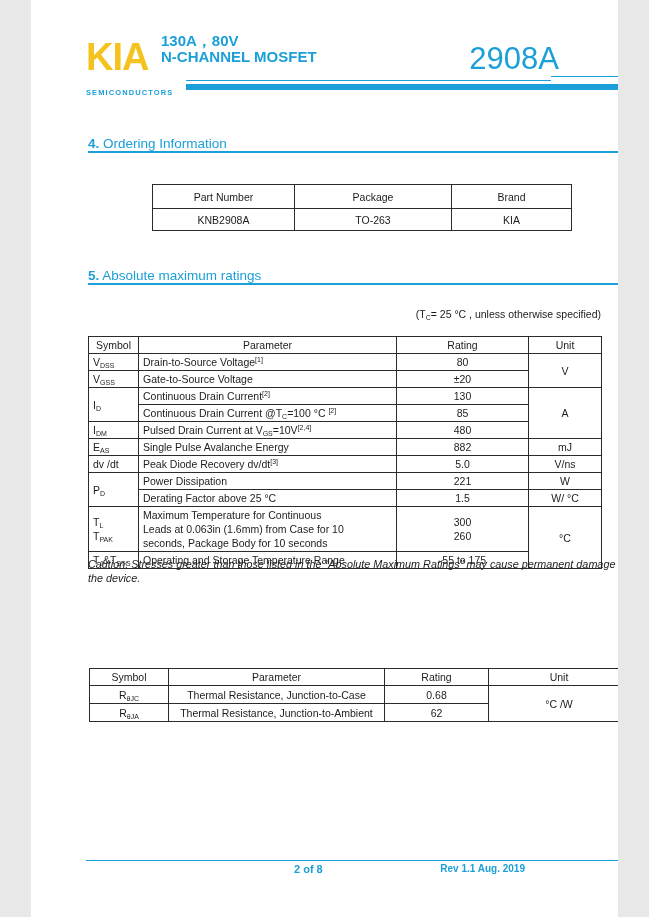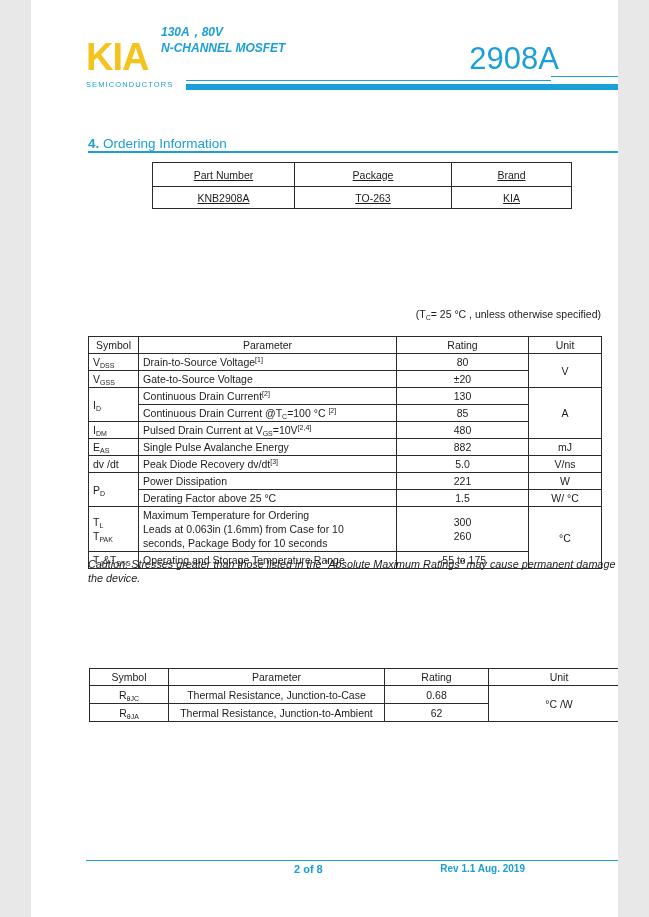--- a/index.html
+++ b/index.html
@@ -9,40 +9,40 @@
     --border:#2b2b2b;
   }
   html,body{margin:0;padding:0;background:#e8e8e8;}
   .page{
     position:relative;width:587px;height:917px;margin:0 auto;background:#ffffff;
     font-family:"Liberation Sans",sans-serif;color:var(--ink);overflow:hidden;
   }
   
   .logo{position:absolute;left:55px;top:38px;width:110px;}
   .logo-kia{font-size:38px;font-weight:800;color:var(--logo);line-height:38px;letter-spacing:-1px;}
-  .logo-sub{font-size:7.5px;font-weight:400;color:var(--accent);letter-spacing:1.1px;margin-top:4px;white-space:nowrap;}
-  .subtitle{position:absolute;left:130px;top:24px;color:var(--accent);font-weight:700;font-size:12px;line-height:16px;font-style:italic;}
+  .logo-sub{font-size:7.5px;font-weight:700;color:var(--accent);letter-spacing:1.1px;margin-top:12px;white-space:nowrap;}
+  .subtitle{position:absolute;left:130px;top:33px;color:var(--accent);font-weight:700;font-size:15px;line-height:16px;}
   .partnum{position:absolute;right:59px;top:42px;color:var(--accent);font-size:31px;font-weight:500;line-height:34px;}
   .hline-a{position:absolute;left:155px;top:80px;width:365px;height:1px;background:var(--accent);}
   .hline-b{position:absolute;left:520px;top:76px;width:72px;height:1px;background:var(--accent);}
   .hbar{position:absolute;left:155px;top:84px;width:457px;height:6px;background:var(--accent);}
   
   .sec{position:absolute;left:57px;width:555px;color:var(--accent);font-size:13.5px;
        border-bottom:2px solid var(--accent);}
   .sec .num{font-weight:700;}
   .sec-ordering{top:136px;}
   .sec-absmax{top:268px;}
   .sec-thermal{top:616px;}
   .condition{position:absolute;left:57px;top:308px;width:513px;text-align:right;font-size:10.5px;color:var(--ink);}
   
   table{border-collapse:collapse;table-layout:fixed;}
   td,th{border:1px solid var(--border);font-size:10.5px;font-weight:400;
         padding:1px 4px;line-height:14px;color:var(--ink);}
   th{font-weight:400;text-align:center;}
-  .ordering{position:absolute;left:121px;top:162px;width:419px;text-decoration:underline;}
+  .ordering{position:absolute;left:121px;top:184px;width:419px;}
   .ordering th{height:21px;}
   .ordering td{height:19px;text-align:center;}
   .absmax{position:absolute;left:57px;top:336px;width:513px;}
   .absmax td.sym{text-align:left;}
   .absmax td.param{text-align:left;}
   .absmax td.rating,.absmax td.unit{text-align:center;}
   .thermal{position:absolute;left:58px;top:668px;width:540px;}
   .thermal td{text-align:center;height:15px;}
   sub{font-size:7px;vertical-align:-2px;line-height:0;}
   sup{font-size:7px;vertical-align:4px;line-height:0;}
@@ -88,20 +88,24 @@
       <th>Brand</th>
     </tr>
     <tr>
       <td>KNB2908A</td>
       <td>TO-263</td>
       <td>KIA</td>
     </tr>
   </tbody>
     </table>
 
+  <div class="sec sec-absmax">
+    <span class="num">5.</span>
+    <span>Absolute maximum ratings</span>
+  </div>
   <div class="condition">
     <span>(T</span><sub>C</sub><span>= 25 °C , unless otherwise specified)</span>
   </div>
 
   <table class="absmax">
     <colgroup>
         <col style="width:50px">
         <col style="width:258px">
         <col style="width:132px">
         <col style="width:73px">
@@ -161,21 +165,21 @@
       <td class="param"><span>Derating Factor above 25 °C</span></td>
       <td class="rating">1.5</td>
       <td class="unit">W/ °C</td>
     </tr>
     <tr>
       <td class="sym">
         <div><span>T</span><sub>L</sub></div>
         <div><span>T</span><sub>PAK</sub></div>
       </td>
       <td class="param">
-        <div>Maximum Temperature for Ordering</div>
+        <div>Maximum Temperature for Continuous</div>
         <div>Leads at 0.063in (1.6mm) from Case for 10</div>
         <div>seconds, Package Body for 10 seconds</div>
       </td>
       <td class="rating">
         <div>300</div>
         <div>260</div>
       </td>
       <td class="unit" rowspan="2">°C</td>
     </tr>
     <tr>

